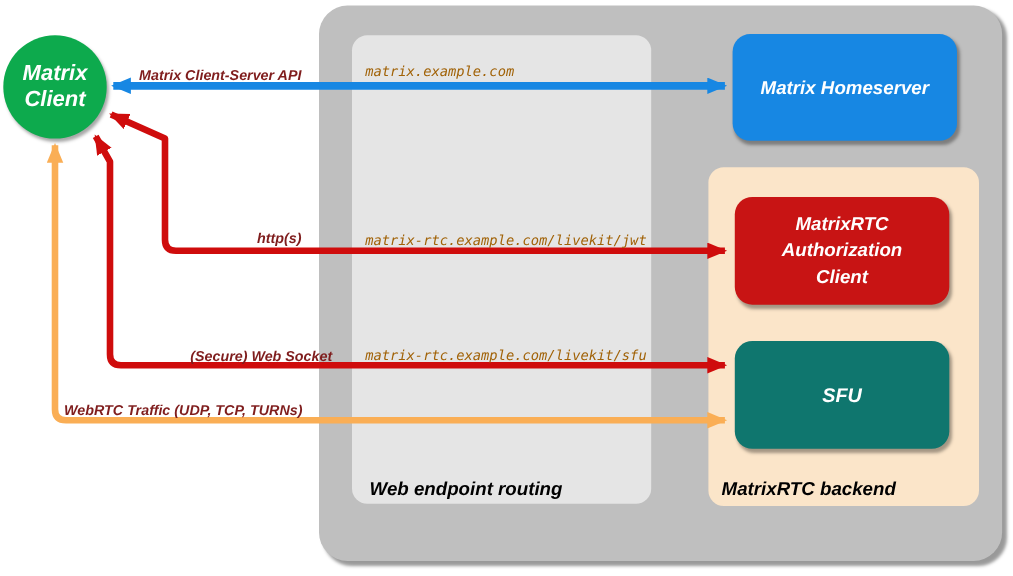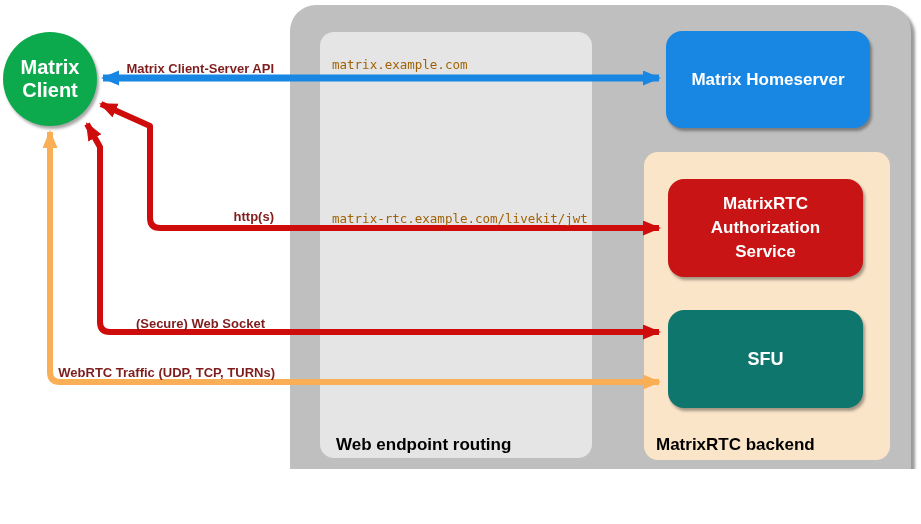--- a/index.html
+++ b/index.html
@@ -1,18 +1,18 @@
 <!DOCTYPE html>
 <html><head>
 <meta charset="utf-8">
 <style>
   html,body{margin:0;padding:0;background:#ffffff;}
   .stage{
-    position:relative;width:921px;height:469px;overflow:hidden;
-    font-family:"Liberation Sans",sans-serif;background:#ffffff;
+    position:relative;width:921px;height:524px;overflow:hidden;
+    font-family:"Liberation Sans",sans-serif;background:#ffffff;font-style:italic;
   }
   .abs{position:absolute;}
   
   .site-box{
     left:290px;top:5px;width:621px;height:505px;background:#BFBFBF;
     border-radius:26px;box-shadow:4px 4px 3px rgba(0,0,0,0.40);
   }
   .routing-box{
     left:320px;top:32px;width:272px;height:426px;background:#E5E5E5;border-radius:14px;
   }
@@ -91,31 +91,32 @@
 
   <div class="abs client-circle">
     <span>Matrix Client</span>
   </div>
 
   <div class="abs node node-homeserver">
     <span>Matrix Homeserver</span>
   </div>
 
   <div class="abs node node-auth">
-    <span>MatrixRTC Authorization Service</span>
+    <span>MatrixRTC Authorization Client</span>
   </div>
 
   <div class="abs node node-sfu">
     <span>SFU</span>
   </div>
 
   <div class="abs conn-label" style="right:647px;top:61px;">Matrix Client-Server API</div>
   <div class="abs conn-label" style="right:647px;top:209px;margin-left:40px;">http(s)</div>
-  <div class="abs conn-label" style="right:656px;top:316px;">(Secure) Web Socket</div>
+  <div class="abs conn-label" style="right:619px;top:316px;">(Secure) Web Socket</div>
   <div class="abs conn-label" style="right:646px;top:365px;">WebRTC Traffic (UDP, TCP, TURNs)</div>
 
   <div class="abs endpoint" style="left:332px;top:57px;">matrix.example.com</div>
   <div class="abs endpoint" style="left:332px;top:211px;">matrix-rtc.example.com/livekit/jwt</div>
+  <div class="abs endpoint" style="left:332px;top:315px;">matrix-rtc.example.com/livekit/sfu</div>
 
   <div class="abs section-label" style="left:336px;top:435px;">Web endpoint routing</div>
   <div class="abs section-label" style="left:656px;top:435px;">MatrixRTC backend</div>
 
 </div>
 
 </body></html>

